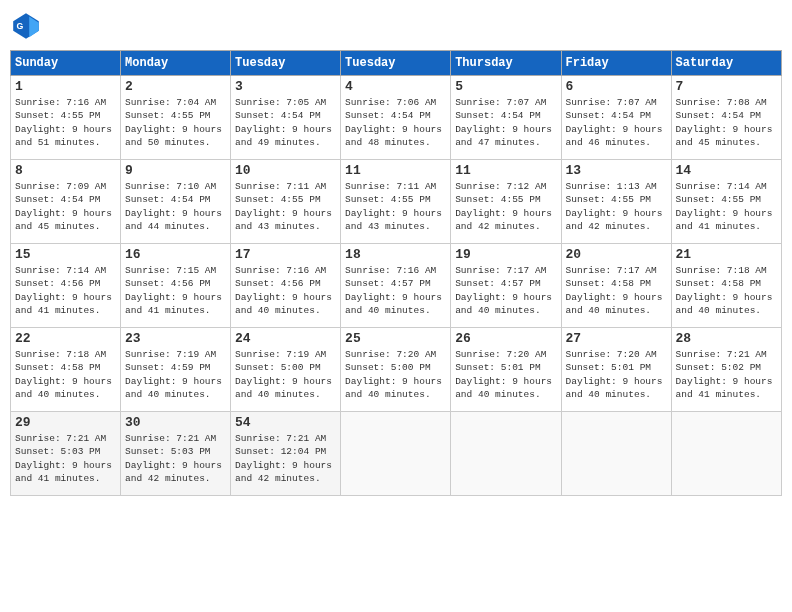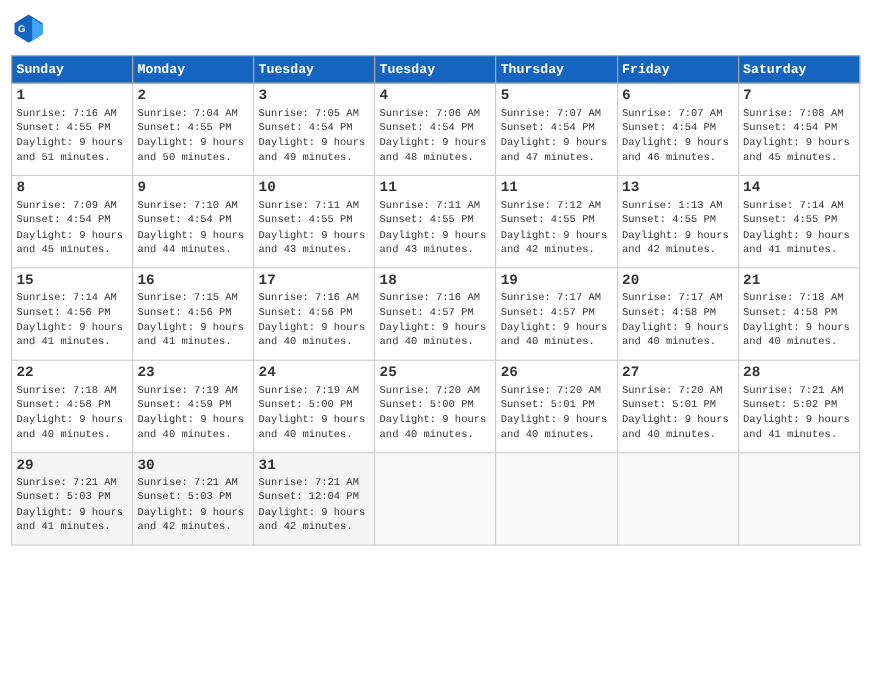--- a/index.html
+++ b/index.html
@@ -367,21 +367,21 @@
       </td>
         <td>
         <span class="day-num">30</span>
         <div class="day-info">
           <span>Sunrise: 7:21 AM</span><br>
           <span>Sunset: 5:03 PM</span><br>
           <span>Daylight: 9 hours and 42 minutes.</span>
         </div>
       </td>
         <td>
-        <span class="day-num">31</span>
+        <span class="day-num">54</span>
         <div class="day-info">
           <span>Sunrise: 7:21 AM</span><br>
           <span>Sunset: 12:04 PM</span><br>
           <span>Daylight: 9 hours and 42 minutes.</span>
         </div>
       </td>
         <td class="empty-cell"></td>
         <td class="empty-cell"></td>
         <td class="empty-cell"></td>
         <td class="empty-cell"></td>

